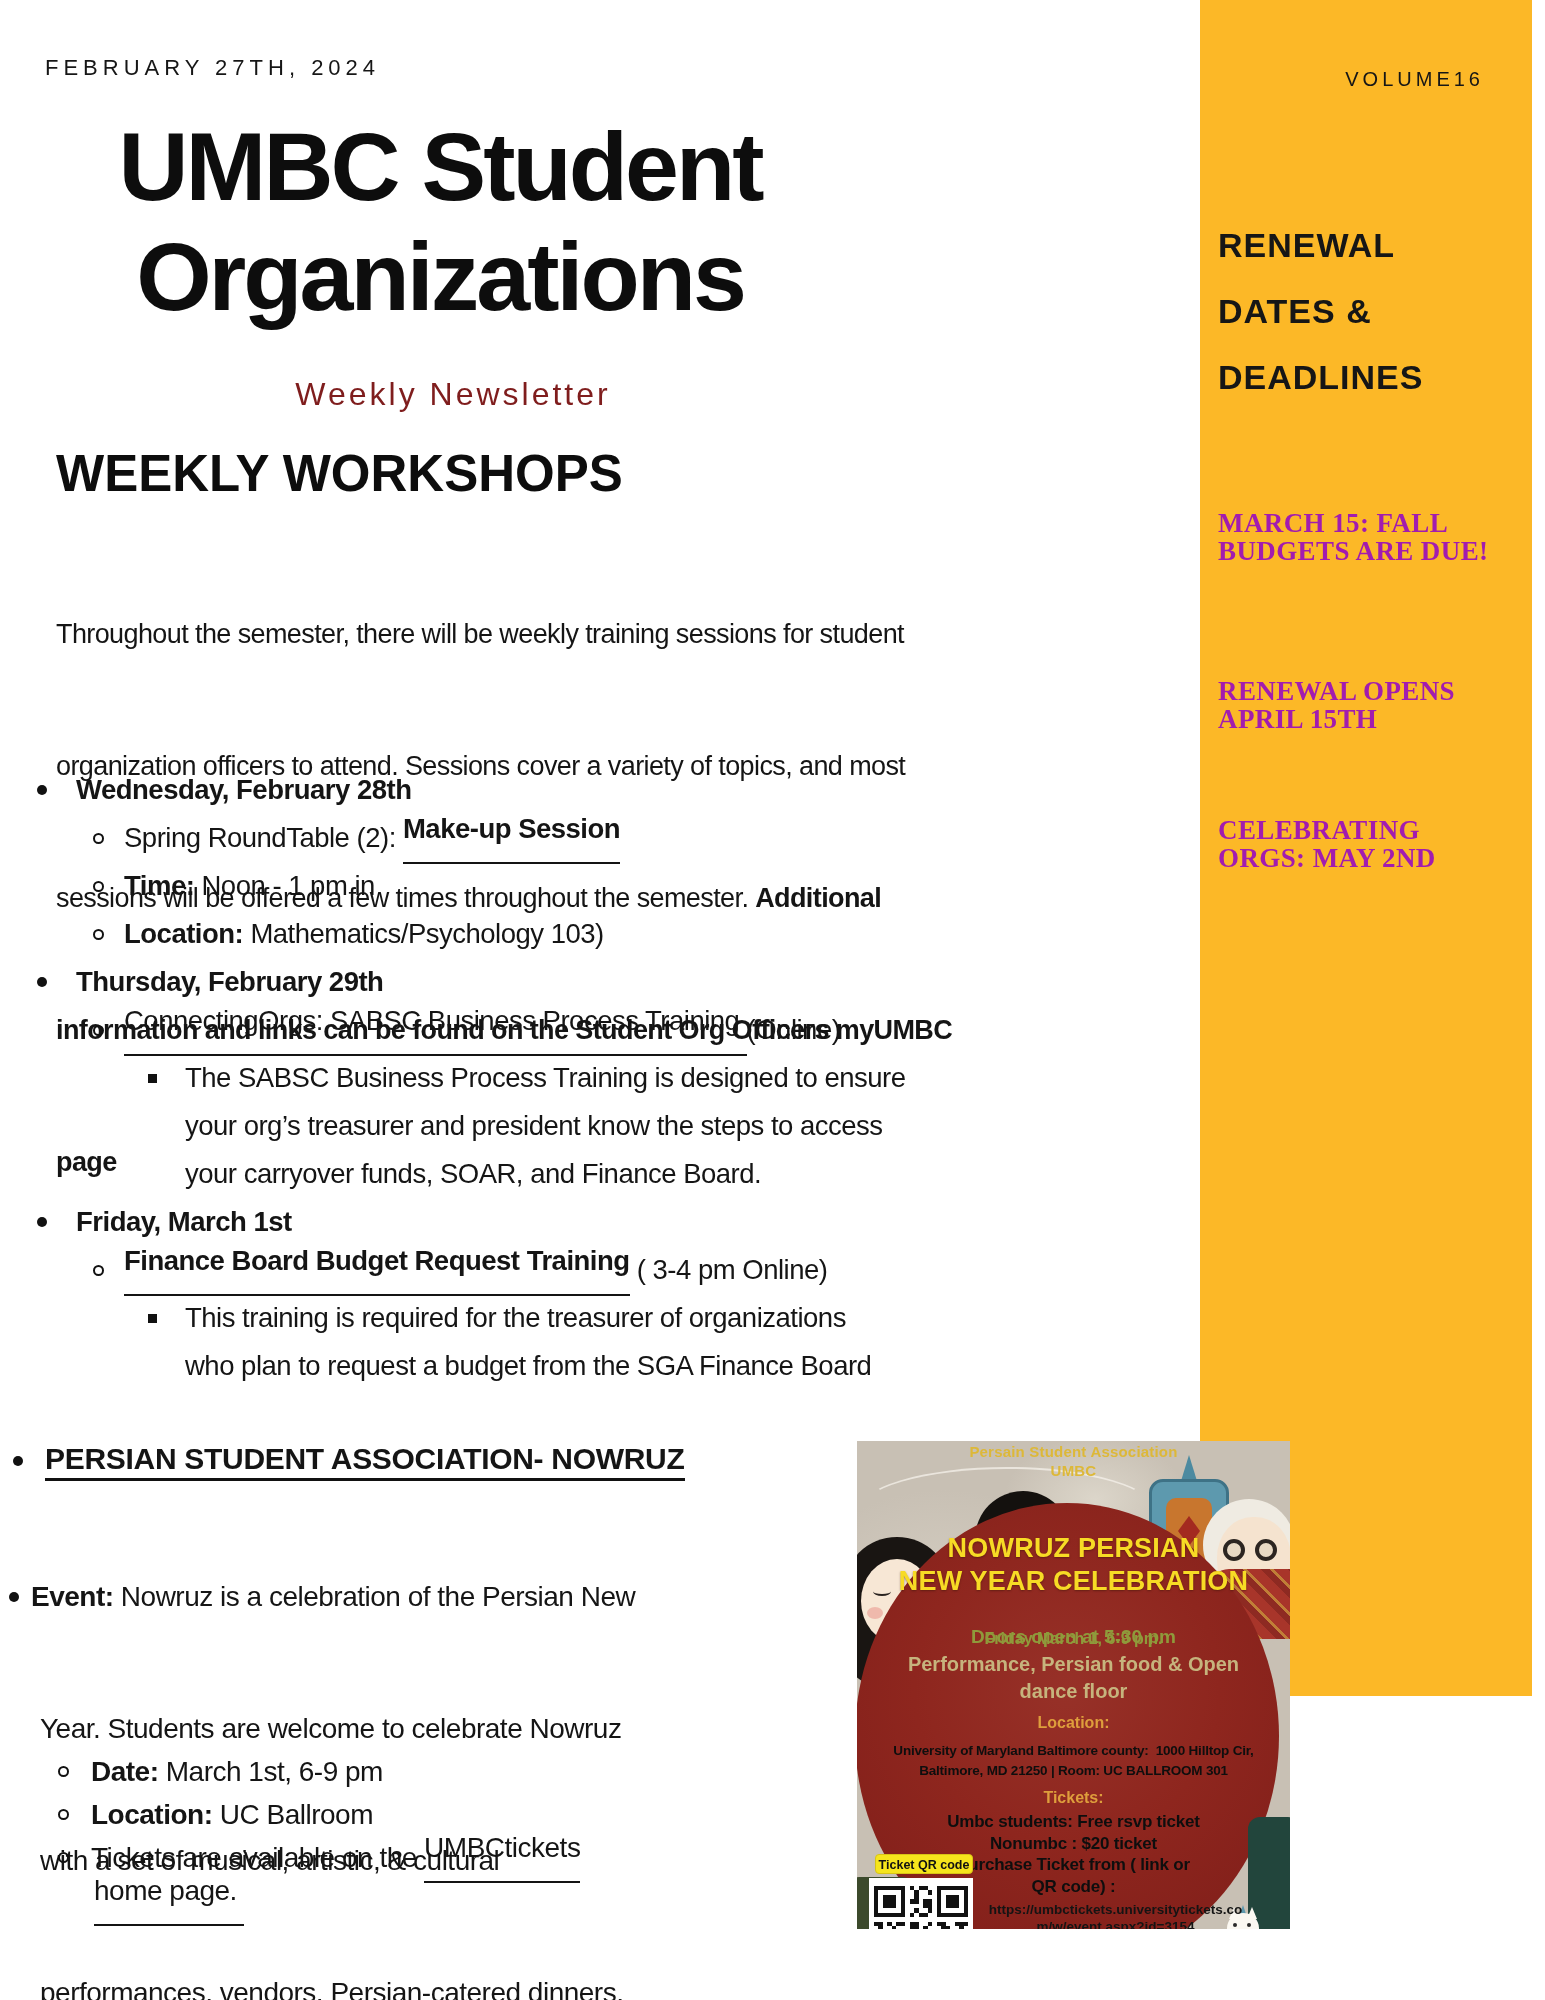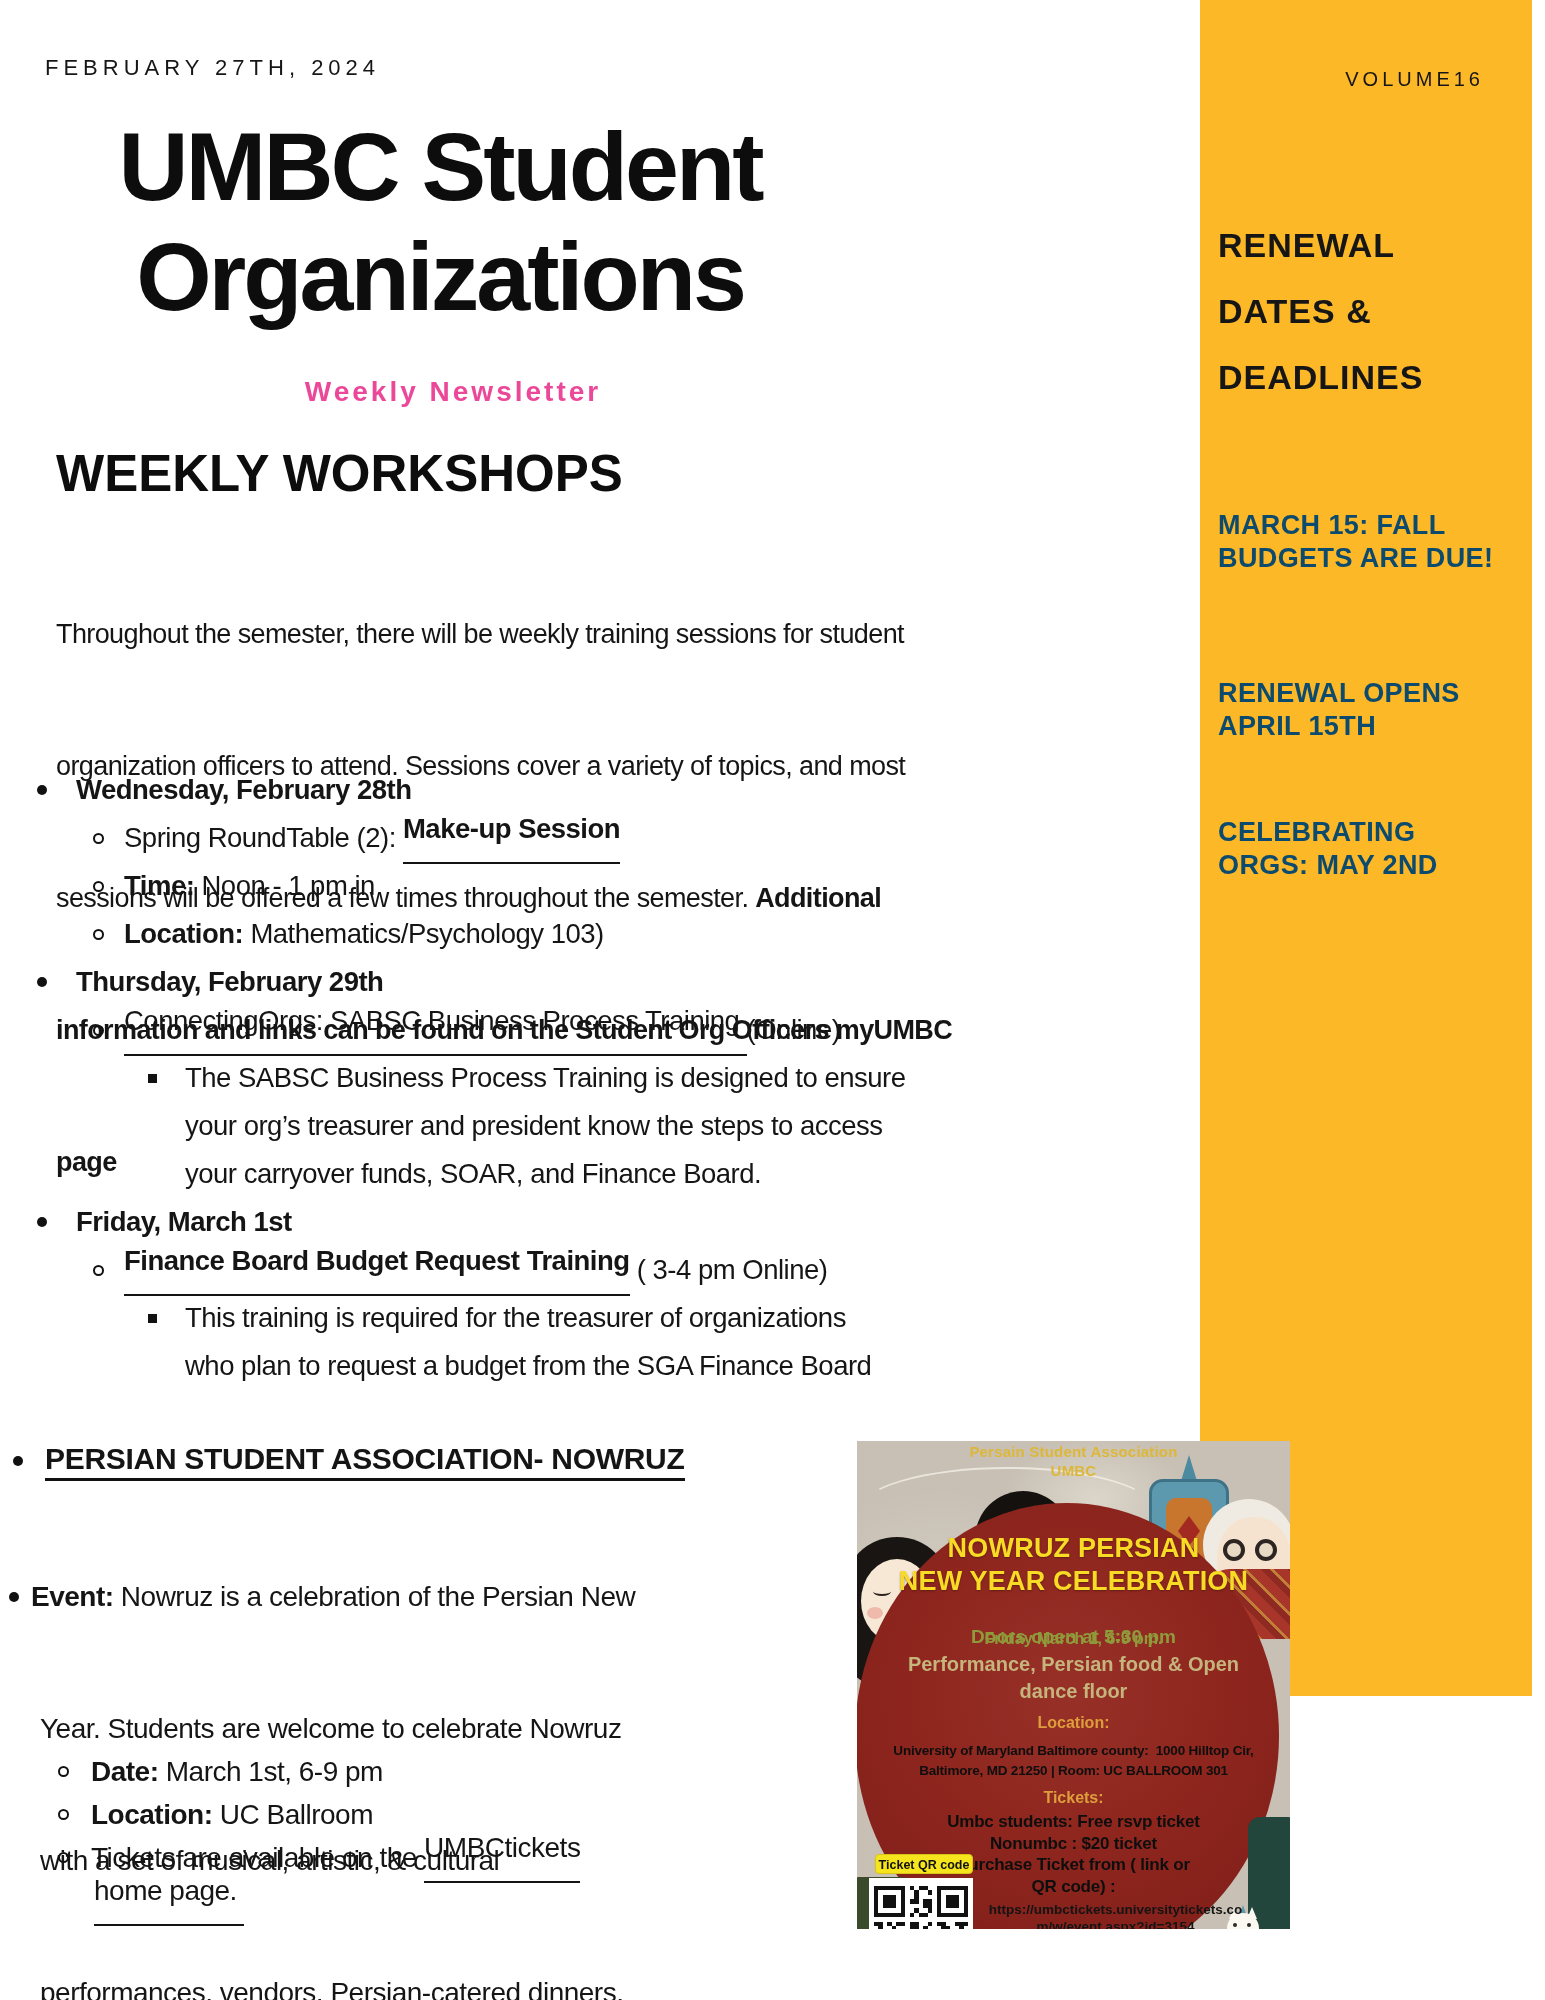--- a/index.html
+++ b/index.html
@@ -7,28 +7,28 @@
     position:relative;width:1545px;height:2000px;background:#ffffff;
     font-family:"Liberation Sans",sans-serif;color:#151515;overflow:hidden;
   }
   
   .sidebar{position:absolute;left:1200px;top:0;width:332px;height:1696px;background:#FCB827;}
   .volume{position:absolute;top:68px;left:0;right:48px;text-align:right;
     font-size:20px;letter-spacing:4px;color:#161616;}
   .side-heading{position:absolute;top:212px;left:18px;right:14px;
     font-size:34px;font-weight:bold;letter-spacing:1px;line-height:66px;color:#161616;}
   .deadline{position:absolute;left:18px;right:22px;font-size:27px;font-weight:bold;
-    line-height:33px;letter-spacing:.4px;color:#0c4a6e;}
+    line-height:28px;letter-spacing:.4px;color:#a21caf;font-family:Liberation Serif, serif;}
   .d1{top:509px;} .d2{top:677px;} .d3{top:816px;}
   
   .date-line{position:absolute;left:45px;top:55px;font-size:22px;letter-spacing:5px;color:#161616;}
   .masthead{position:absolute;left:0;top:112px;width:880px;text-align:center;
     font-size:97px;font-weight:bold;letter-spacing:-3px;line-height:110px;color:#0d0d0d;}
   .subtitle{position:absolute;left:0;top:376px;width:906px;text-align:center;
-    font-size:28px;letter-spacing:3px;color:#ec4899;font-weight:bold;}
+    font-size:32px;letter-spacing:3px;color:#7f1d1d;}
   
   .ws-heading{position:absolute;left:56px;top:444px;font-size:51px;font-weight:bold;
     letter-spacing:0px;color:#0d0d0d;}
   .intro{position:absolute;left:56px;top:524px;font-size:27px;line-height:44px;
     letter-spacing:-.6px;white-space:pre;}
   .b{font-weight:bold;}
   .list{position:absolute;left:0;top:766px;width:1150px;}
   .row{display:flex;align-items:center;height:48px;font-size:27.5px;letter-spacing:-.5px;white-space:pre;}
   .lv1{padding-left:37px;} .lv2{padding-left:93px;} .lv3{padding-left:148px;}
   .lv3c{padding-left:185px;}

